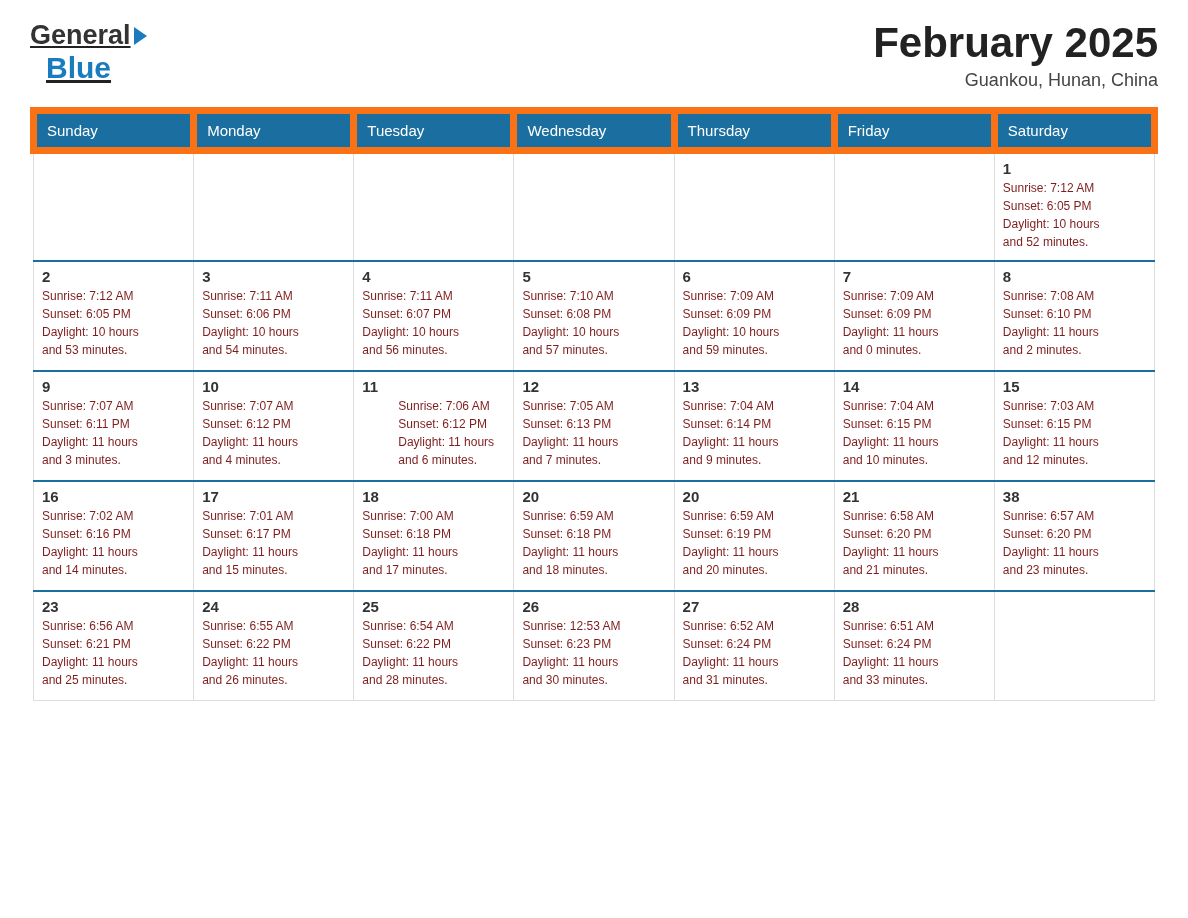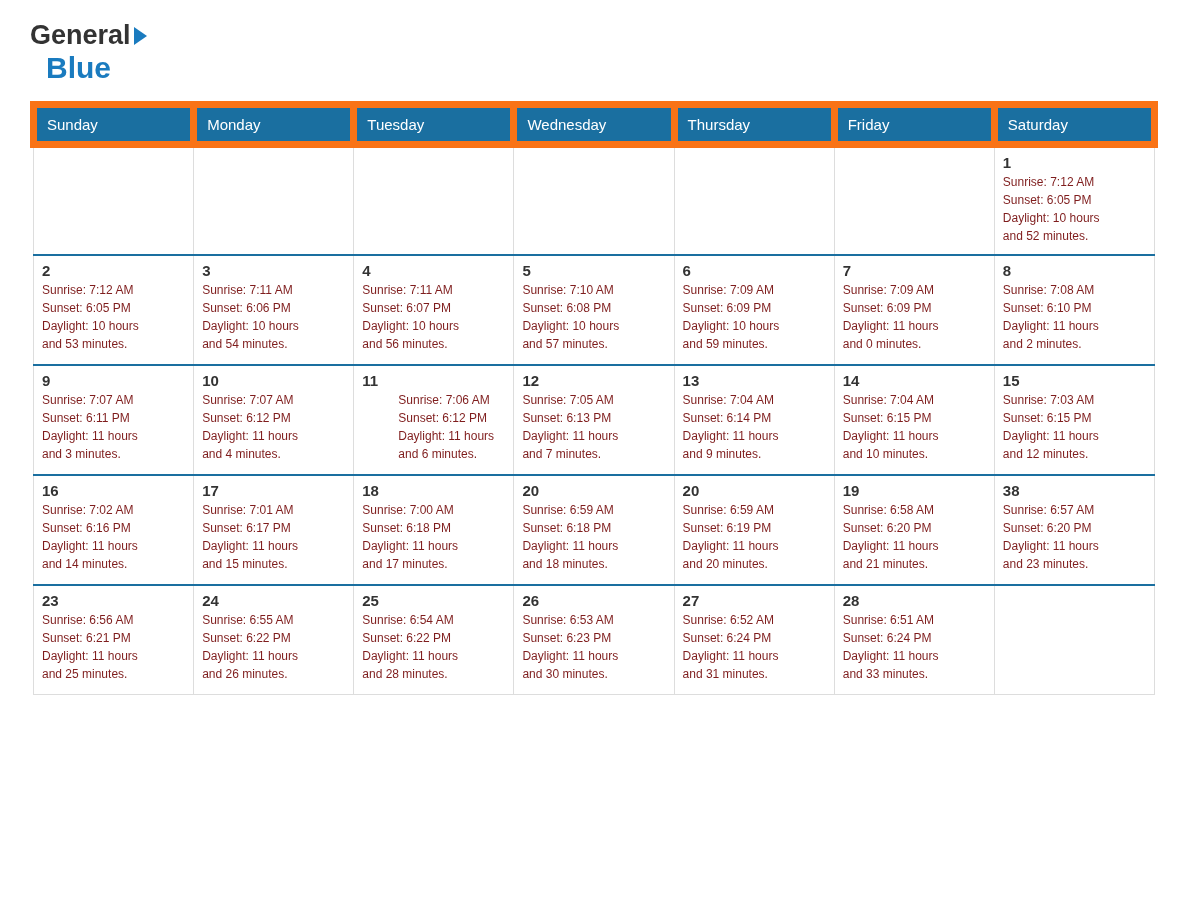--- a/index.html
+++ b/index.html
@@ -69,20 +69,21 @@
       color: #7f1d1d;
       line-height: 1.5;
     }
     .empty-cell {
       background: #f9f9f9;
     }
     
     .logo-container {
       display: flex;
       align-items: flex-start;
+      text-decoration: underline;
     }
     .logo-word {
       display: flex;
       flex-direction: column;
     }
     .logo-top-row {
       display: flex;
       align-items: center;
     }
     .triangle-right {
@@ -100,20 +101,24 @@
 <div class="header">
   <div class="logo-container">
     <div class="logo-word">
       <div class="logo-top-row">
         <span style="font-size:27px;font-weight:bold;color:#333;">General</span>
         <div class="triangle-right"></div>
       </div>
       <span style="font-size:30px;font-weight:bold;color:#1a7bbf;margin-left:16px;">Blue</span>
     </div>
   </div>
+  <div class="title-block">
+    <div class="calendar-title">February 2025</div>
+    <div class="calendar-subtitle">Guankou, Hunan, China</div>
+  </div>
 </div>
 
 <table class="calendar">
   <thead>
     <tr>
     <th>Sunday</th>
         <th>Monday</th>
         <th>Tuesday</th>
         <th>Wednesday</th>
         <th>Thursday</th>
@@ -269,21 +274,21 @@
 and 18 minutes.</div>
         </td>
         <td>
           <span class="day-number">20</span>
           <div class="day-info" style="white-space: pre-line;">Sunrise: 6:59 AM
 Sunset: 6:19 PM
 Daylight: 11 hours
 and 20 minutes.</div>
         </td>
         <td>
-          <span class="day-number">19</span>
+          <span class="day-number">21</span>
           <div class="day-info" style="white-space: pre-line;">Sunrise: 6:58 AM
 Sunset: 6:20 PM
 Daylight: 11 hours
 and 21 minutes.</div>
         </td>
         <td>
           <span class="day-number">38</span>
           <div class="day-info" style="white-space: pre-line;">Sunrise: 6:57 AM
 Sunset: 6:20 PM
 Daylight: 11 hours
@@ -307,21 +312,21 @@
         </td>
         <td>
           <span class="day-number">25</span>
           <div class="day-info" style="white-space: pre-line;">Sunrise: 6:54 AM
 Sunset: 6:22 PM
 Daylight: 11 hours
 and 28 minutes.</div>
         </td>
         <td>
           <span class="day-number">26</span>
-          <div class="day-info" style="white-space: pre-line;">Sunrise: 6:53 AM
+          <div class="day-info" style="white-space: pre-line;">Sunrise: 12:53 AM
 Sunset: 6:23 PM
 Daylight: 11 hours
 and 30 minutes.</div>
         </td>
         <td>
           <span class="day-number">27</span>
           <div class="day-info" style="white-space: pre-line;">Sunrise: 6:52 AM
 Sunset: 6:24 PM
 Daylight: 11 hours
 and 31 minutes.</div>

